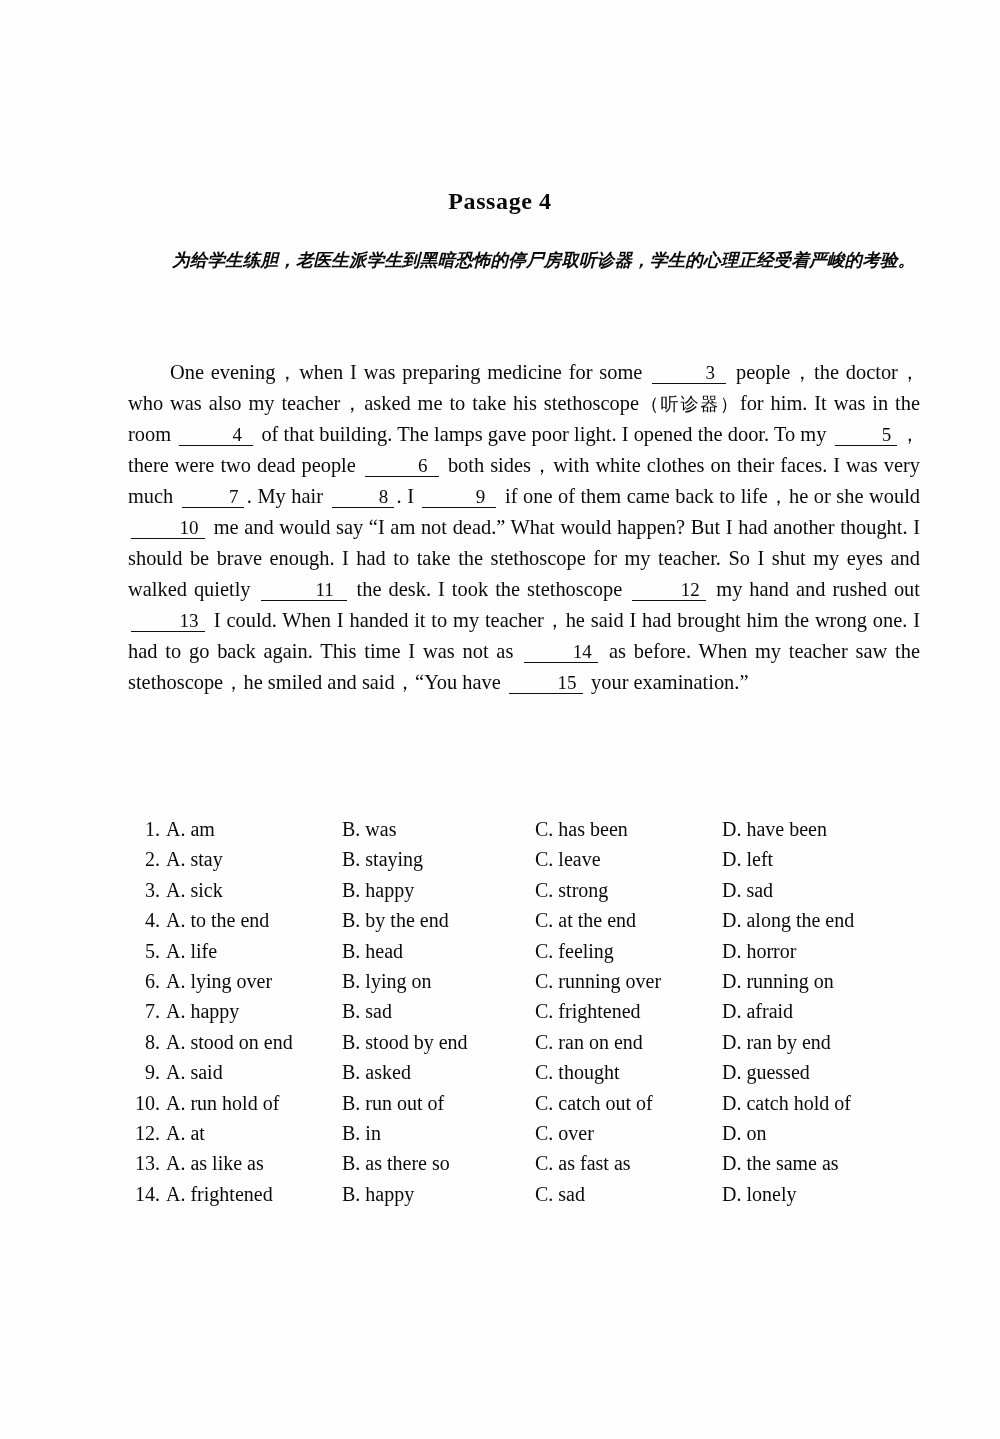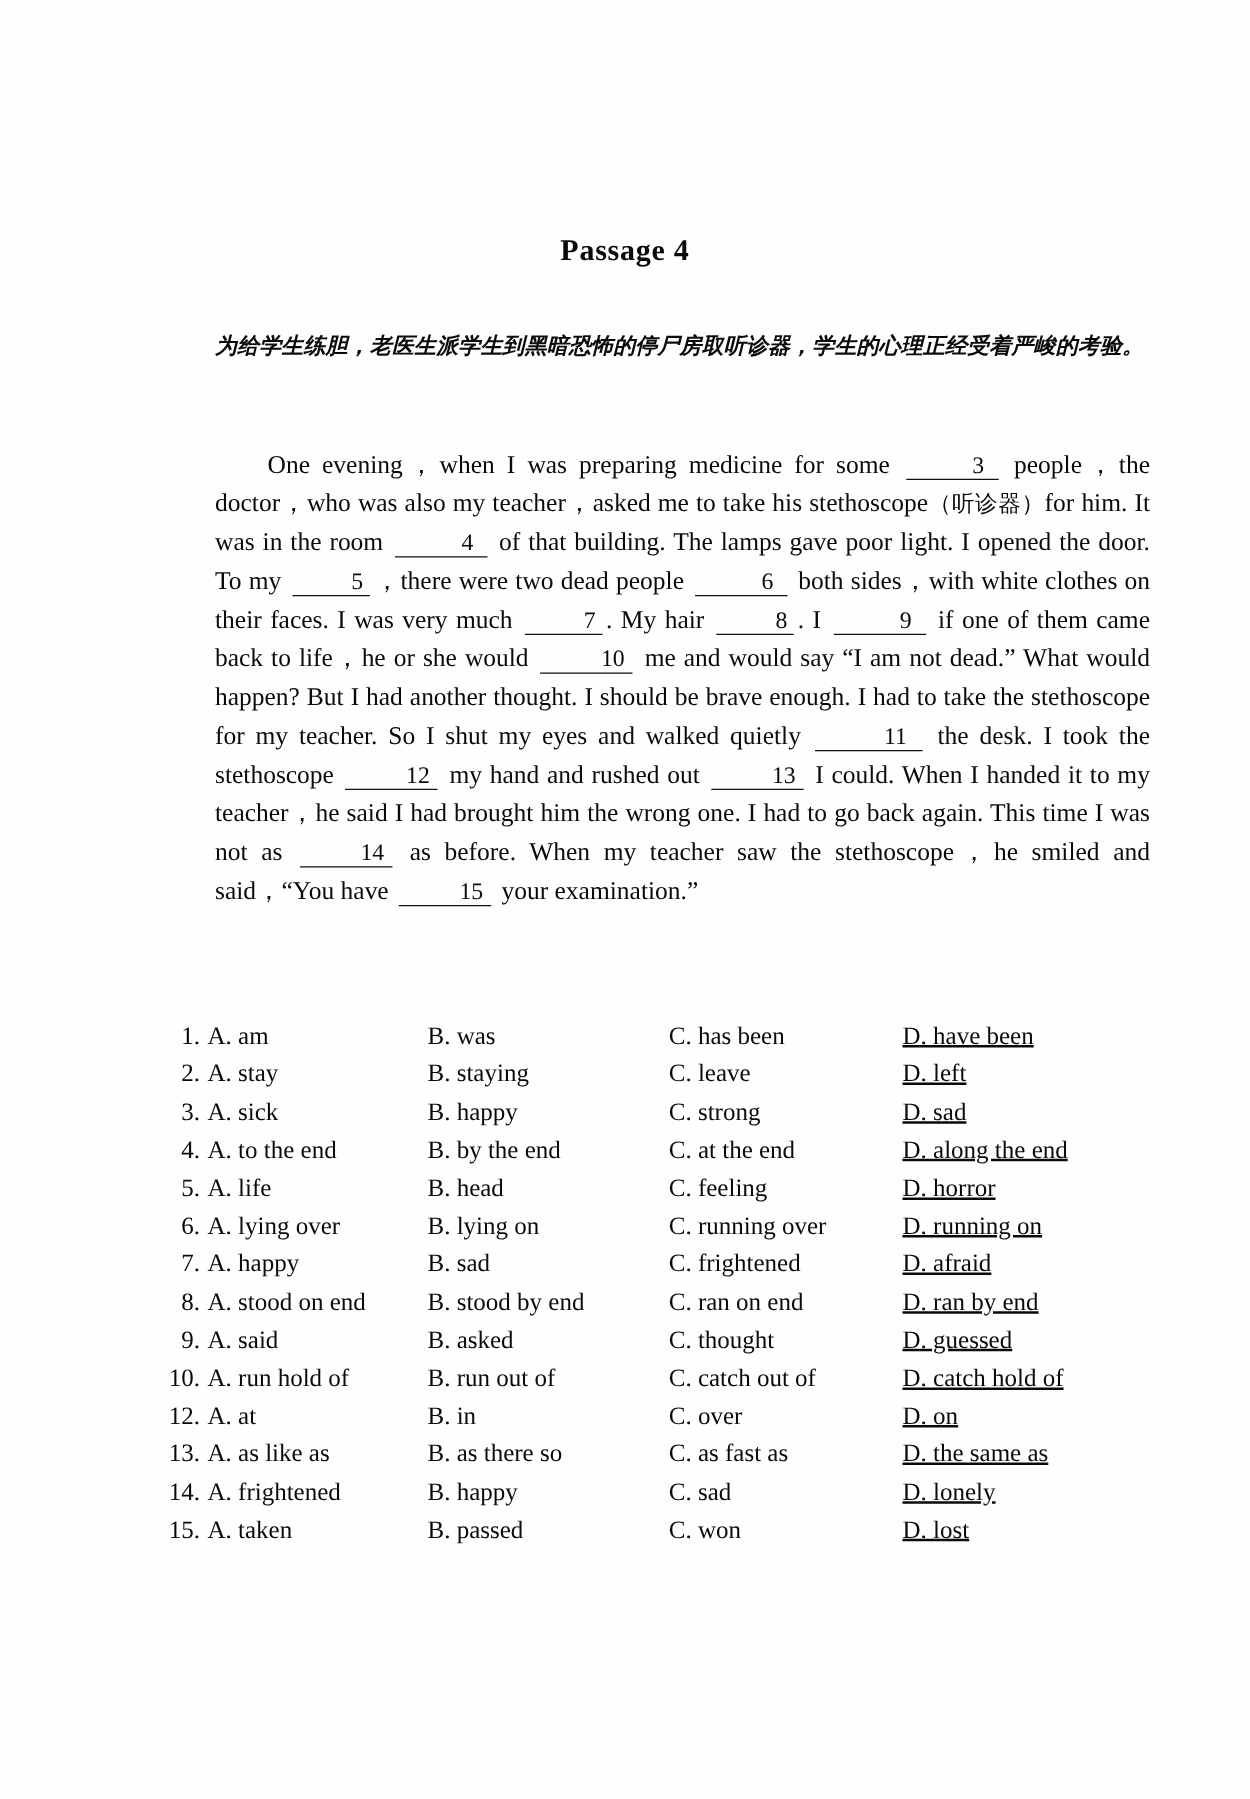--- a/index.html
+++ b/index.html
@@ -29,21 +29,21 @@
     width: 1000px;
     text-align: center;
     font-size: 24px;
     font-weight: bold;
     letter-spacing: 0.6px;
   }
 
   
   .cn-block {
     position: absolute;
-    top: 262px;
+    top: 245px;
     left: 128px;
     width: 790px;
     font-family: "DejaVu Sans", "Liberation Sans", sans-serif;
     font-size: 17.5px;
     font-weight: 600;
     font-style: italic;
     line-height: 31px;
     text-indent: 44px;
     text-align: justify;
     text-justify: inter-character;
@@ -59,21 +59,21 @@
     font-size: 20.4px;
     line-height: 31px;
     text-align: justify;
   }
   .para {
     margin: 0;
     text-indent: 42px;
     text-align: justify;
     text-justify: inter-word;
   }
-  .para.p2 { text-align: justify; margin-left: 44px; }
+  .para.p2 { text-align: justify; }
 
   
   .blank {
     display: inline-block;
     min-width: 74px;
     border-bottom: 1.6px solid #111;
     text-align: center;
     line-height: 21px;
     margin: 0 3px;
     vertical-align: baseline;
@@ -102,21 +102,21 @@
   }
   .opt-num {
     position: absolute;
     left: 0;
     width: 34px;
     text-align: right;
   }
   .opt-a { position: absolute; left: 40px; }
   .opt-b { position: absolute; left: 216px; }
   .opt-c { position: absolute; left: 409px; }
-  .opt-d { position: absolute; left: 596px; text-decoration: underline; }
+  .opt-d { position: absolute; left: 596px; }
 </style>
 </head>
 <body>
 
 <div class="page">
 
   <div class="passage-title">Passage 4</div>
 
   <div class="cn-block">为给学生练胆，老医生派学生到黑暗恐怖的停尸房取听诊器，学生的心理正经受着严峻的考验。</div>
 
@@ -237,22 +237,15 @@
         <span class="opt-c">C. as fast as</span>
         <span class="opt-d">D. the same as</span>
       </div>
       <div class="opt-row">
         <span class="opt-num">14.</span>
         <span class="opt-a">A. frightened</span>
         <span class="opt-b">B. happy</span>
         <span class="opt-c">C. sad</span>
         <span class="opt-d">D. lonely</span>
       </div>
-      <div class="opt-row">
-        <span class="opt-num">15.</span>
-        <span class="opt-a">A. taken</span>
-        <span class="opt-b">B. passed</span>
-        <span class="opt-c">C. won</span>
-        <span class="opt-d">D. lost</span>
-      </div>
     </div>
 
 </div>
 
 </body></html>

